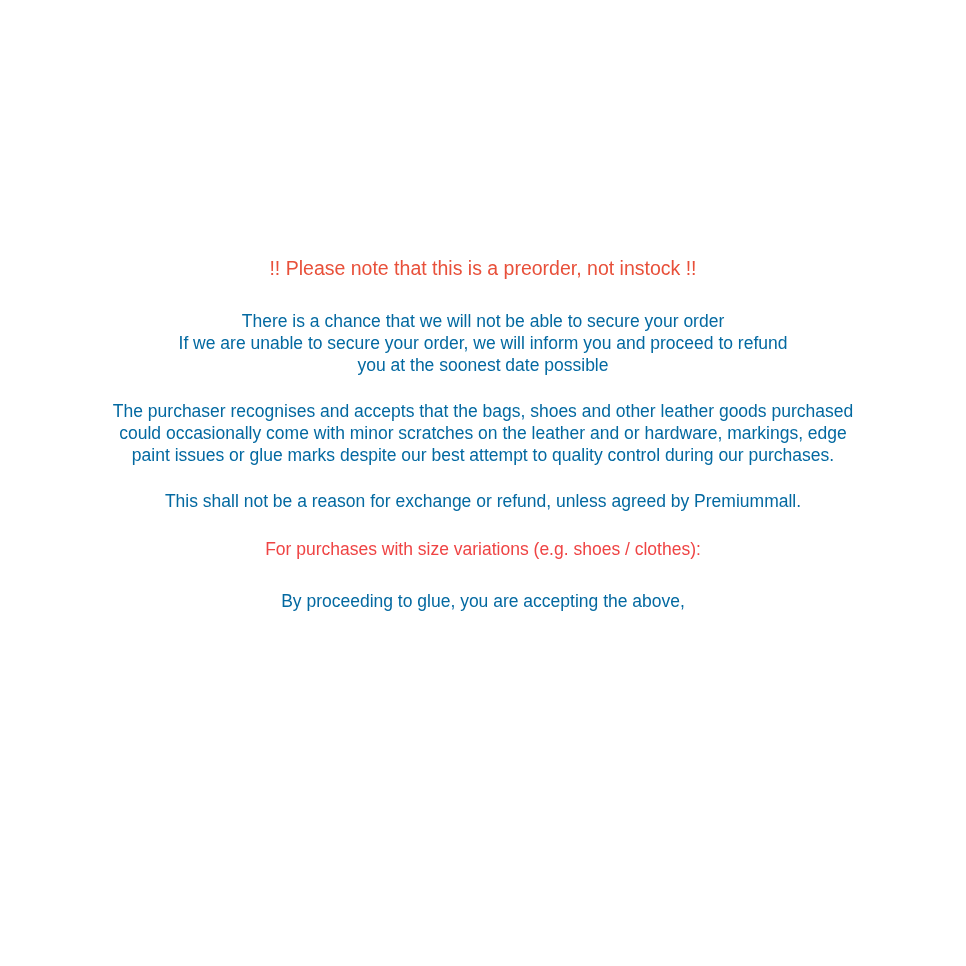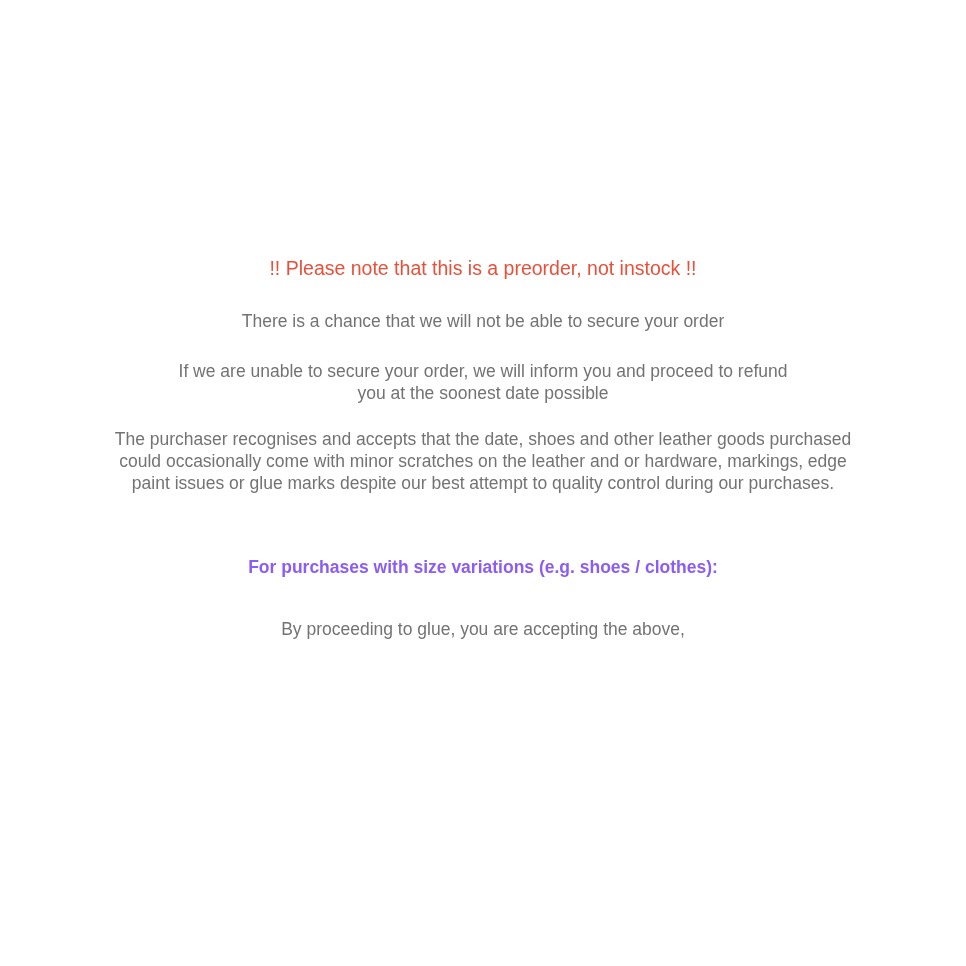--- a/index.html
+++ b/index.html
@@ -32,58 +32,57 @@
     color: #e8503a;
     font-size: 19.5px;
     line-height: 1.35;
     margin: 0 0 30px 0;
     font-weight: 400;
   }
   .para {
     font-size: 17.5px;
     line-height: 1.25;
     margin: 0;
-    color: #737373;
+    color: #0369a1;
   }
   .gap-sm { height: 23px; }
   .gap-md { height: 24px; }
   .gap-lg { height: 26px; }
   .subhead {
-    color: #8b5cf6;
+    color: #ef4444;
     font-size: 17.5px;
     line-height: 1.25;
-    margin: 15px;
-    font-weight: bold;
+    margin: 4px;
   }
   .wide {
     padding: 0 58px;
-    margin-top: 28px;
   }
   .narrow {
     padding: 0 62px;
   }
 </style>
 </head>
 <body>
 
 <div class="page">
   <div class="content">
 
     <p class="notice-headline">!! Please note that this is a preorder, not instock !!</p>
 
     <p class="para">There is a chance that we will not be able to secure your order</p>
 
     <p class="para wide">If we are unable to secure your order, we will inform you and proceed to refund you at the soonest date possible</p>
 
     <div class="gap-md"></div>
 
-    <p class="para">The purchaser recognises and accepts that the date, shoes and other leather goods purchased could occasionally come with minor scratches on the leather and or hardware, markings, edge paint issues or glue marks despite our best attempt to quality control during our purchases.</p>
+    <p class="para">The purchaser recognises and accepts that the bags, shoes and other leather goods purchased could occasionally come with minor scratches on the leather and or hardware, markings, edge paint issues or glue marks despite our best attempt to quality control during our purchases.</p>
 
     <div class="gap-md"></div>
 
+    <p class="para">This shall not be a reason for exchange or refund, unless agreed by Premiummall.</p>
 
     <div class="gap-sm"></div>
 
     <p class="subhead">For purchases with size variations (e.g. shoes / clothes):</p>
 
 
     <div class="gap-lg"></div>
 
     <p class="para">By proceeding to glue, you are accepting the above,</p>
 

